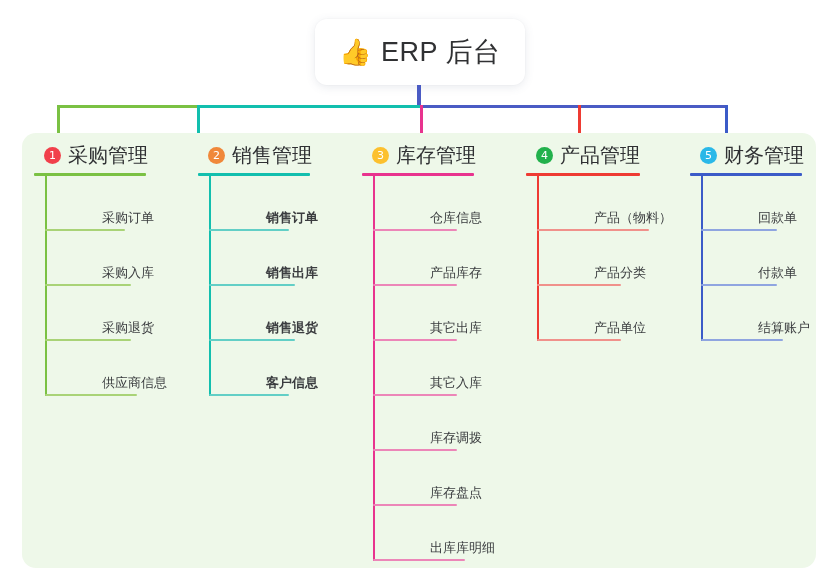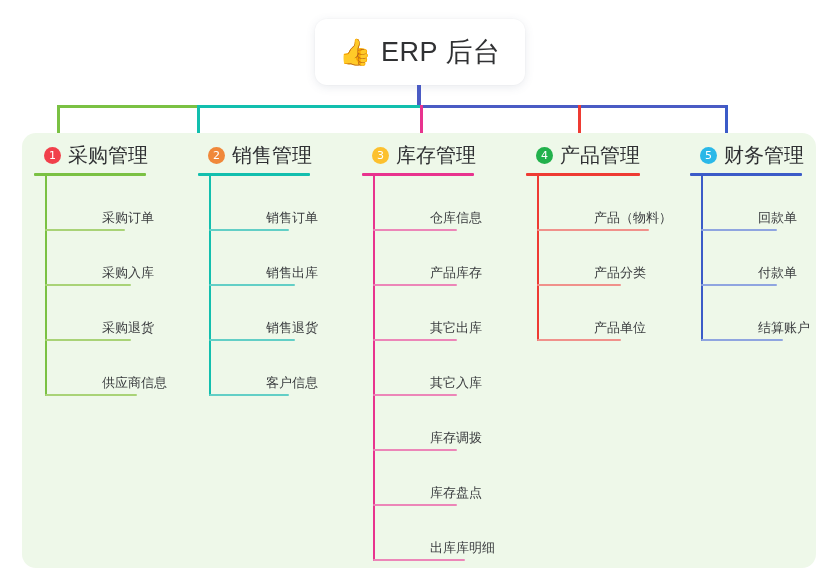--- a/index.html
+++ b/index.html
@@ -129,21 +129,21 @@
             <div class="item-rule" style="width: 92px; background: rgb(169, 211, 119);"></div>
           </div>
         </div>
       </div>
       <div class="col" style="left: 198px;">
         <div class="col-head">
           <span class="badge" style="background: rgb(240, 136, 58);">2</span>
           <span class="col-title">销售管理</span>
         </div>
         <div class="head-rule" style="width: 112px; background: rgb(18, 191, 174);"></div>
-        <div class="col-body" style="height: 220px;">
+        <div class="col-body" style="height: 220px; font-weight: bold;">
           <div class="spine" style="height: 220px; background: rgb(18, 191, 174);"></div>
           <div class="item">
             <span class="item-label">销售订单</span>
             <div class="item-rule" style="width: 80px; background: rgb(98, 207, 198);"></div>
           </div>
           <div class="item">
             <span class="item-label">销售出库</span>
             <div class="item-rule" style="width: 86px; background: rgb(98, 207, 198);"></div>
           </div>
           <div class="item">

